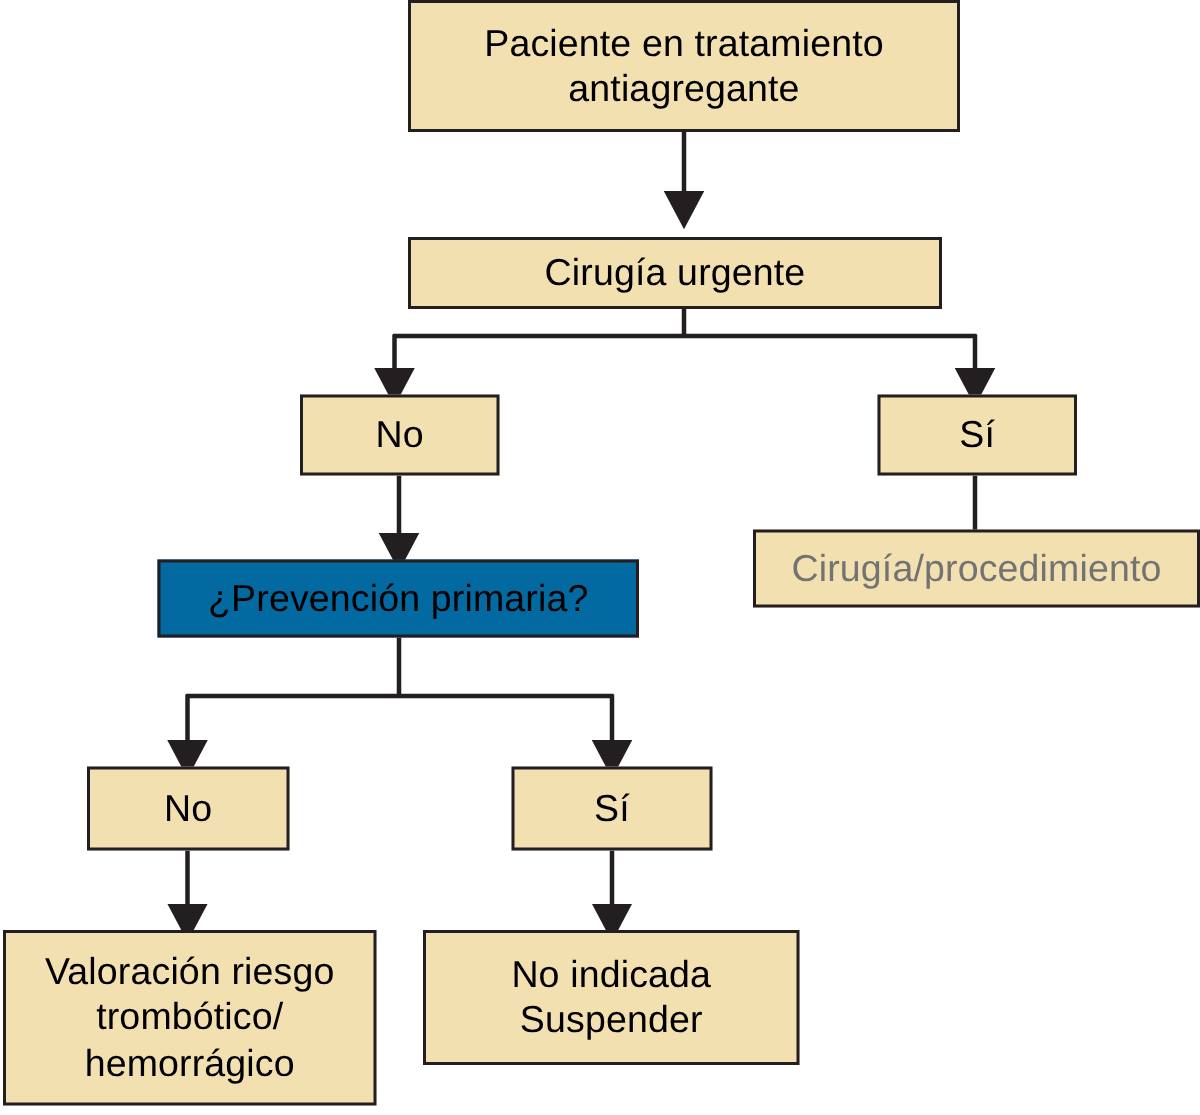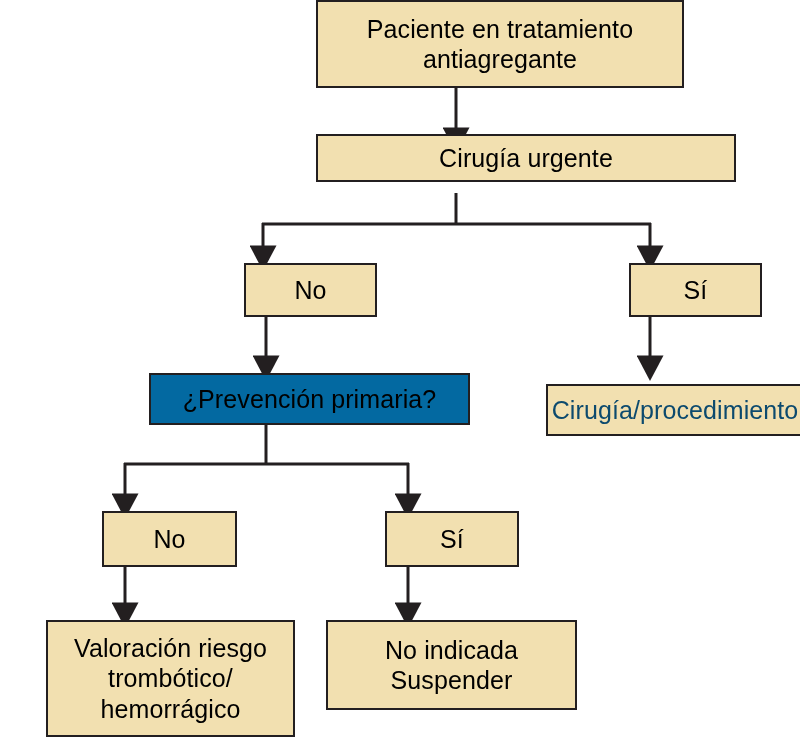--- a/index.html
+++ b/index.html
@@ -26,21 +26,20 @@
     display: flex;
     align-items: center;
     justify-content: center;
     text-align: center;
     color: #000000;
     font-size: 25px;
     line-height: 1.22;
     letter-spacing: 0.1px;
     white-space: pre-line;
     padding: 0 6px;
-    margin-left: 44px;
   }
   .edge-layer {
     position: absolute;
     left: 0;
     top: 0;
     width: 800px;
     height: 743px;
     pointer-events: none;
   }
 </style>
@@ -87,29 +86,29 @@
     </g>
 
     <g>
       <line x1="408" y1="567" x2="408" y2="606" stroke="#231f20" stroke-width="3" marker-end="url(#arrowhead)"></line>
     </g>
   </svg>
 
   <div class="node" style="left: 272px; top: 0px; width: 368px; height: 88px; background: rgb(242, 224, 176); border-color: rgb(35, 31, 32); color: rgb(0, 0, 0);">Paciente en tratamiento
 antiagregante</div>
 
-  <div class="node" style="left: 272px; top: 134px; width: 420px; height: 48px; background: rgb(242, 224, 176); border-color: rgb(35, 31, 32); color: rgb(0, 0, 0);">Cirugía urgente</div>
+  <div class="node" style="left: 272px; top: 158px; width: 356px; height: 48px; background: rgb(242, 224, 176); border-color: rgb(35, 31, 32); color: rgb(0, 0, 0);">Cirugía urgente</div>
 
   <div class="node" style="left: 200px; top: 263px; width: 133px; height: 54px; background: rgb(242, 224, 176); border-color: rgb(35, 31, 32); color: rgb(0, 0, 0);">No</div>
 
   <div class="node" style="left: 585px; top: 263px; width: 133px; height: 54px; background: rgb(242, 224, 176); border-color: rgb(35, 31, 32); color: rgb(0, 0, 0);">Sí</div>
 
   <div class="node" style="left: 105px; top: 373px; width: 321px; height: 52px; background: #0369a1; border-color: rgb(35, 31, 32); color: rgb(0, 0, 0);">¿Prevención primaria?</div>
 
-  <div class="node" style="left: 502px; top: 384px; width: 258px; height: 52px; background: rgb(242, 224, 176); border-color: rgb(35, 31, 32); color: #0c4a6e;">Cirugía/procedimiento</div>
+  <div class="node" style="left: 502px; top: 353px; width: 298px; height: 52px; background: rgb(242, 224, 176); border-color: rgb(35, 31, 32); color: #737373;">Cirugía/procedimiento</div>
 
   <div class="node" style="left: 58px; top: 511px; width: 135px; height: 56px; background: rgb(242, 224, 176); border-color: rgb(35, 31, 32); color: rgb(0, 0, 0);">No</div>
 
   <div class="node" style="left: 341px; top: 511px; width: 134px; height: 56px; background: rgb(242, 224, 176); border-color: rgb(35, 31, 32); color: rgb(0, 0, 0);">Sí</div>
 
   <div class="node" style="left: 282px; top: 620px; width: 251px; height: 90px; background: rgb(242, 224, 176); border-color: rgb(35, 31, 32); color: rgb(0, 0, 0);">No indicada
 Suspender</div>
 
   <div class="node" style="left: 2px; top: 620px; width: 249px; height: 117px; background: rgb(242, 224, 176); border-color: rgb(35, 31, 32); color: rgb(0, 0, 0);">Valoración riesgo
 trombótico/

